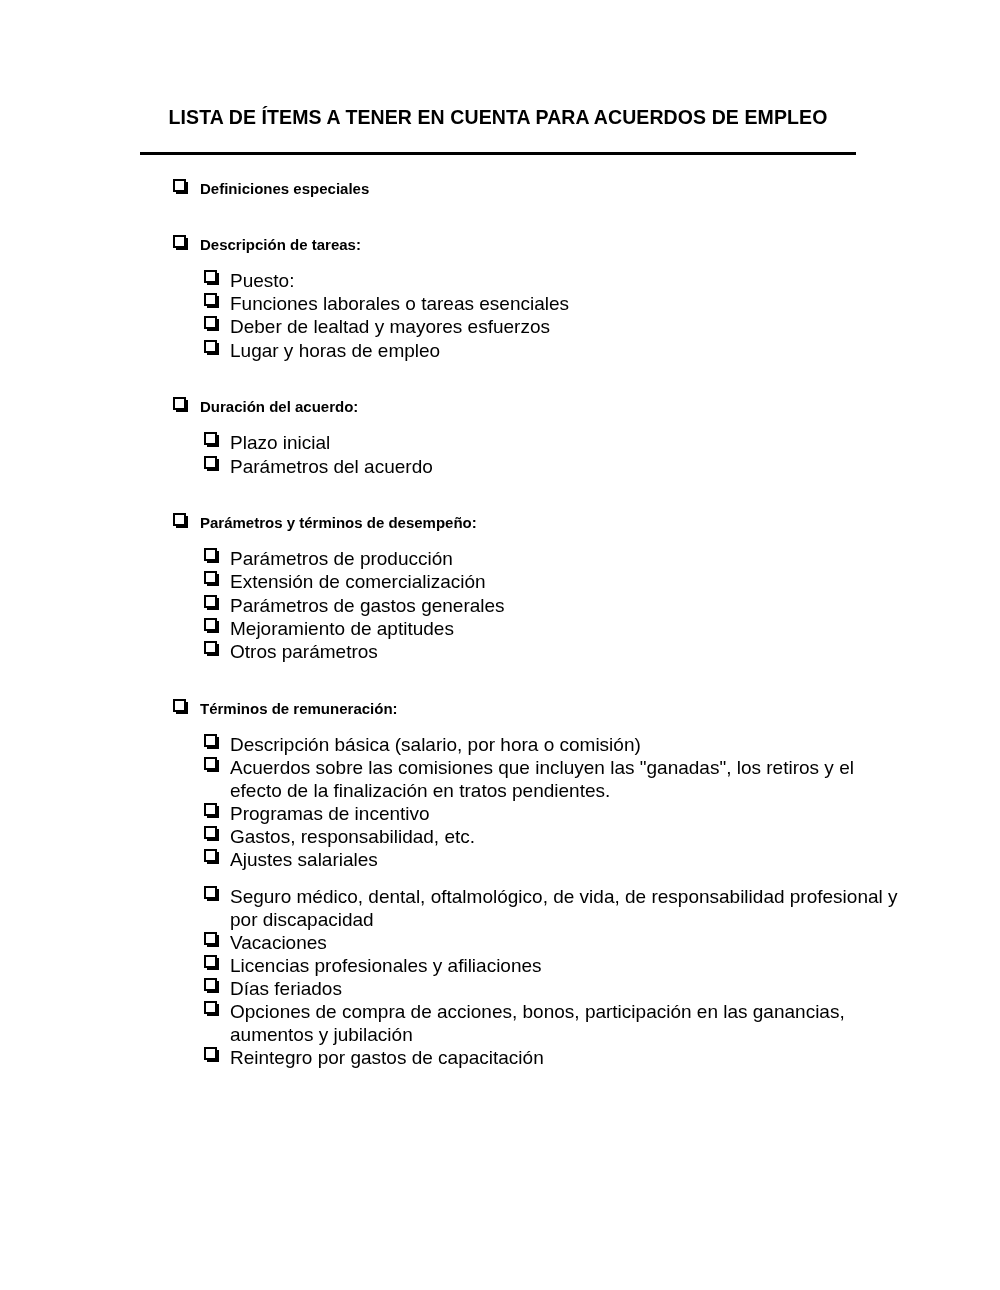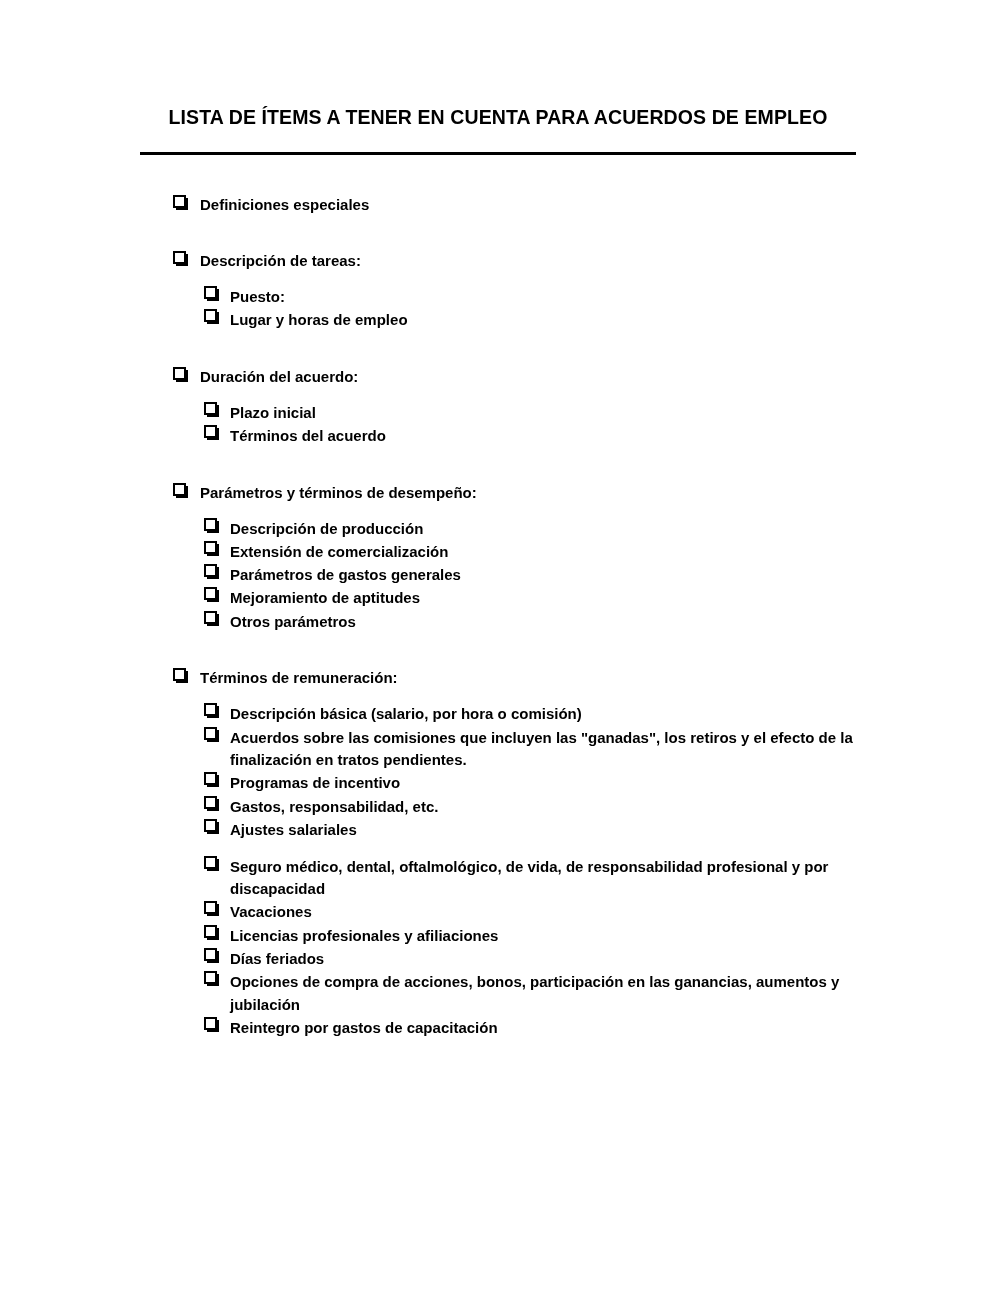--- a/index.html
+++ b/index.html
@@ -66,42 +66,42 @@
   .l1 {
     position: relative;
     padding-left: 200px;      
     min-height: 22px;
     font-size: 15px;
     font-weight: bold;
     line-height: 22px;
     margin-top: 34px;
   }
   .section:first-child > .l1 {
-    margin-top: 16px;
+    margin-top: 0;
   }
 
   .l1 .cb {
     position: absolute;
     left: 173px;
     top: 1px;
   }
 
   
   .l2-list {
     margin: 14px 0 0 0;
     padding: 0;
     list-style: none;
   }
 
   .l2 {
     position: relative;
     padding-left: 230px;     
     padding-right: 100px;    
-    font-size: 15px;
-    font-weight: bold;
+    font-size: 19px;
+    font-weight: normal;
     line-height: 22.7px;
     margin: 0 0 0.5px 0;
   }
 
   .l2 .cb {
     position: absolute;
     left: 204px;
     top: 0px;
   }
 
@@ -145,34 +145,36 @@
   <div class="title-rule"></div>
 
   <div class="checklist">
       <div class="section">
         <div class="l1"><span class="cb"></span><span>Definiciones especiales</span></div>
       </div>
       <div class="section">
         <div class="l1"><span class="cb"></span><span>Descripción de tareas:</span></div>
         <ul class="l2-list">
           <li class="l2"><span class="cb"></span><span>Puesto:</span></li>
+          <li class="l2"><span class="cb"></span><span>Funciones laborales o tareas esenciales</span></li>
+          <li class="l2"><span class="cb"></span><span>Deber de lealtad y mayores esfuerzos</span></li>
           <li class="l2"><span class="cb"></span><span>Lugar y horas de empleo</span></li>
         </ul>
       </div>
       <div class="section">
         <div class="l1"><span class="cb"></span><span>Duración del acuerdo:</span></div>
         <ul class="l2-list">
           <li class="l2"><span class="cb"></span><span>Plazo inicial</span></li>
-          <li class="l2"><span class="cb"></span><span>Términos del acuerdo</span></li>
+          <li class="l2"><span class="cb"></span><span>Parámetros del acuerdo</span></li>
         </ul>
       </div>
       <div class="section">
         <div class="l1"><span class="cb"></span><span>Parámetros y términos de desempeño:</span></div>
         <ul class="l2-list">
-          <li class="l2"><span class="cb"></span><span>Descripción de producción</span></li>
+          <li class="l2"><span class="cb"></span><span>Parámetros de producción</span></li>
           <li class="l2"><span class="cb"></span><span>Extensión de comercialización</span></li>
           <li class="l2"><span class="cb"></span><span>Parámetros de gastos generales</span></li>
           <li class="l2"><span class="cb"></span><span>Mejoramiento de aptitudes</span></li>
           <li class="l2"><span class="cb"></span><span>Otros parámetros</span></li>
         </ul>
       </div>
       <div class="section">
         <div class="l1"><span class="cb"></span><span>Términos de remuneración:</span></div>
         <ul class="l2-list">
           <li class="l2"><span class="cb"></span><span>Descripción básica (salario, por hora o comisión)</span></li>

